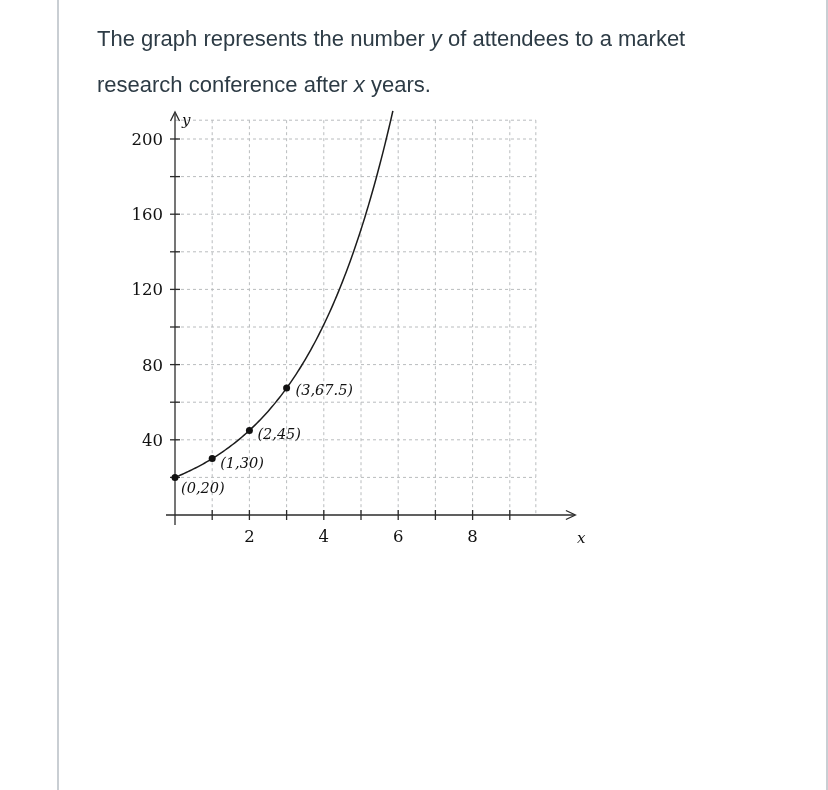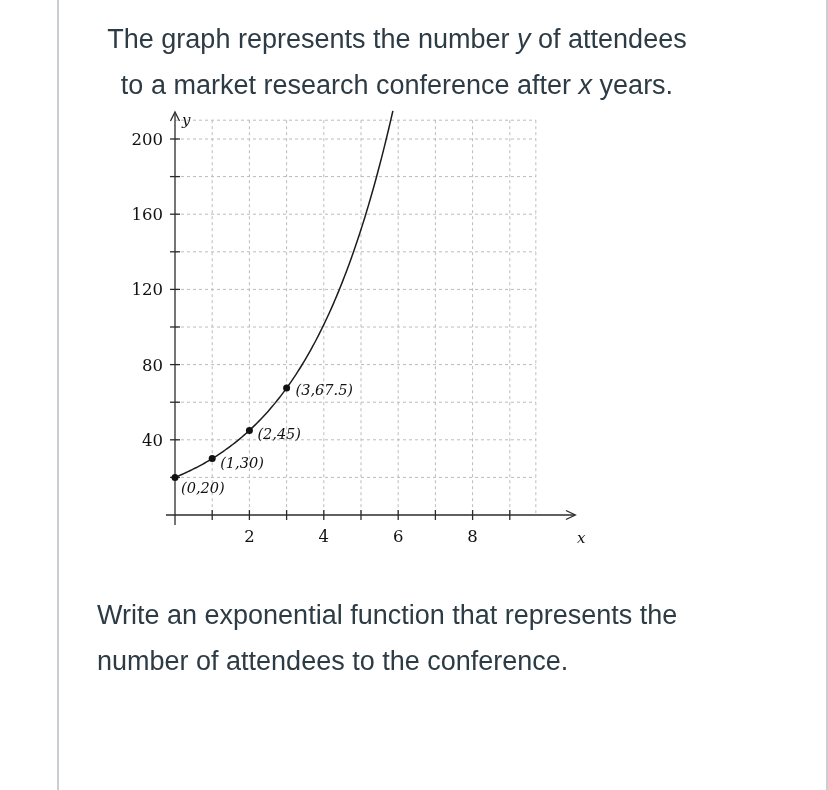--- a/index.html
+++ b/index.html
@@ -5,21 +5,21 @@
   html,body{margin:0;padding:0;}
   body{
     width:828px;height:790px;position:relative;overflow:hidden;
     background:#ffffff;
     font-family:"Liberation Sans",sans-serif;
   }
   .vline{position:absolute;top:0;bottom:0;width:2px;background:#c9ced3;}
   .vline.left{left:57px;}
   .vline.right{right:0;}
   .content{position:absolute;left:97px;top:0;width:600px;}
-  .statement{margin:16px 0 0;font-size:27px;line-height:46px;color:#2d3b45;text-align:center;}
+  .statement{margin:16px 0 0;font-size:22px;line-height:46px;color:#2d3b45;}
   .statement .var,.question .var{font-style:italic;}
   .graph-wrap{margin:-3px 0 0 21px;width:470px;height:455px;}
   .graph-wrap svg{display:block;}
   .question{margin:32px 0 0;font-size:27px;line-height:46px;color:#2d3b45;}
 
   
   .grid{stroke:#b9bcbe;stroke-width:1;stroke-dasharray:3 3;fill:none;}
   .axis{stroke:#2b2b2b;stroke-width:1.3;fill:none;}
   .curve{stroke:#1c1c1c;stroke-width:1.5;fill:none;}
   .pt{fill:#111;stroke:none;}
@@ -101,15 +101,14 @@
         <text x="63" y="388.4" class="plabel">(0,20)</text>
         <circle cx="94.2" cy="353.6" r="3.5" class="pt"></circle>
         <text x="102.2" y="362.6" class="plabel">(1,30)</text>
         <circle cx="131.4" cy="325.4" r="3.5" class="pt"></circle>
         <text x="139.4" y="334.4" class="plabel">(2,45)</text>
         <circle cx="168.6" cy="283.1" r="3.5" class="pt"></circle>
         <text x="177.6" y="290.1" class="plabel">(3,67.5)</text>
       </svg>
   </div>
 
-  <p class="question">Write an exponential function that represents the number of attendees to the conference.</p>
 
 </div>
 
 </body></html>

